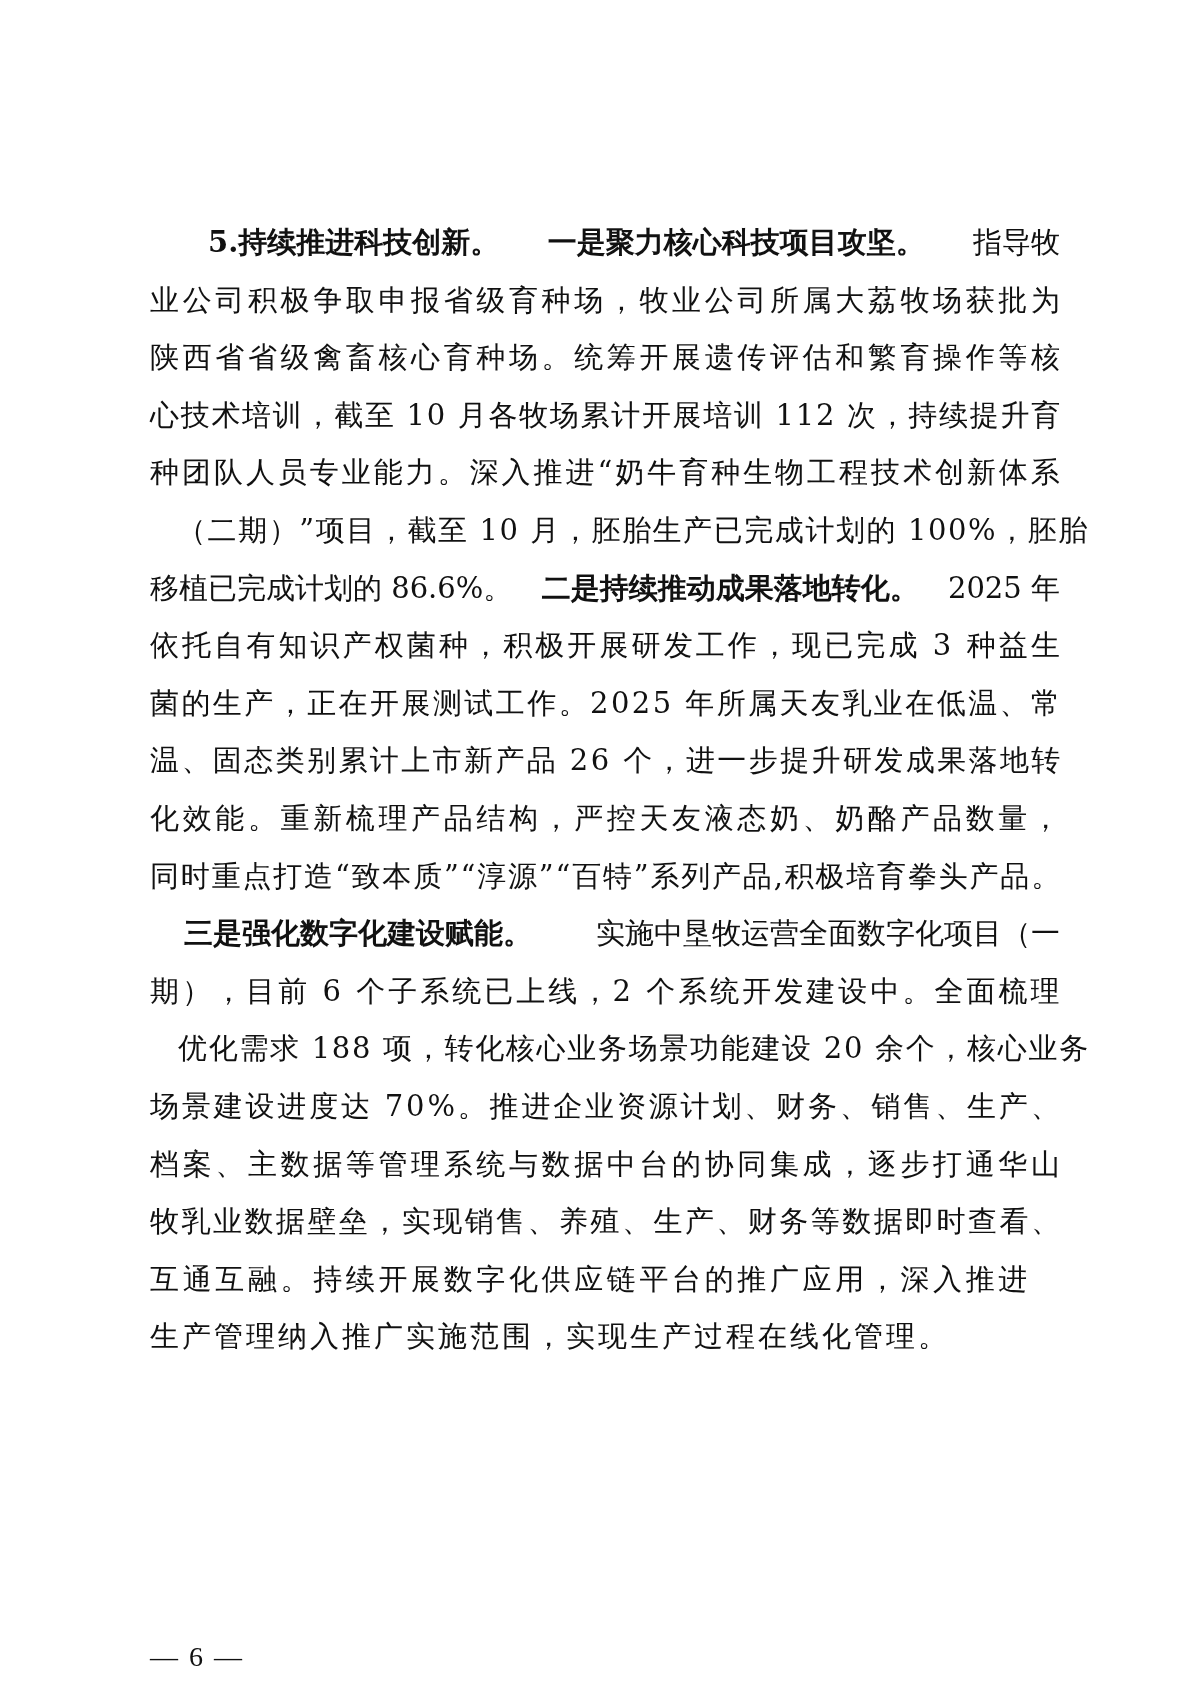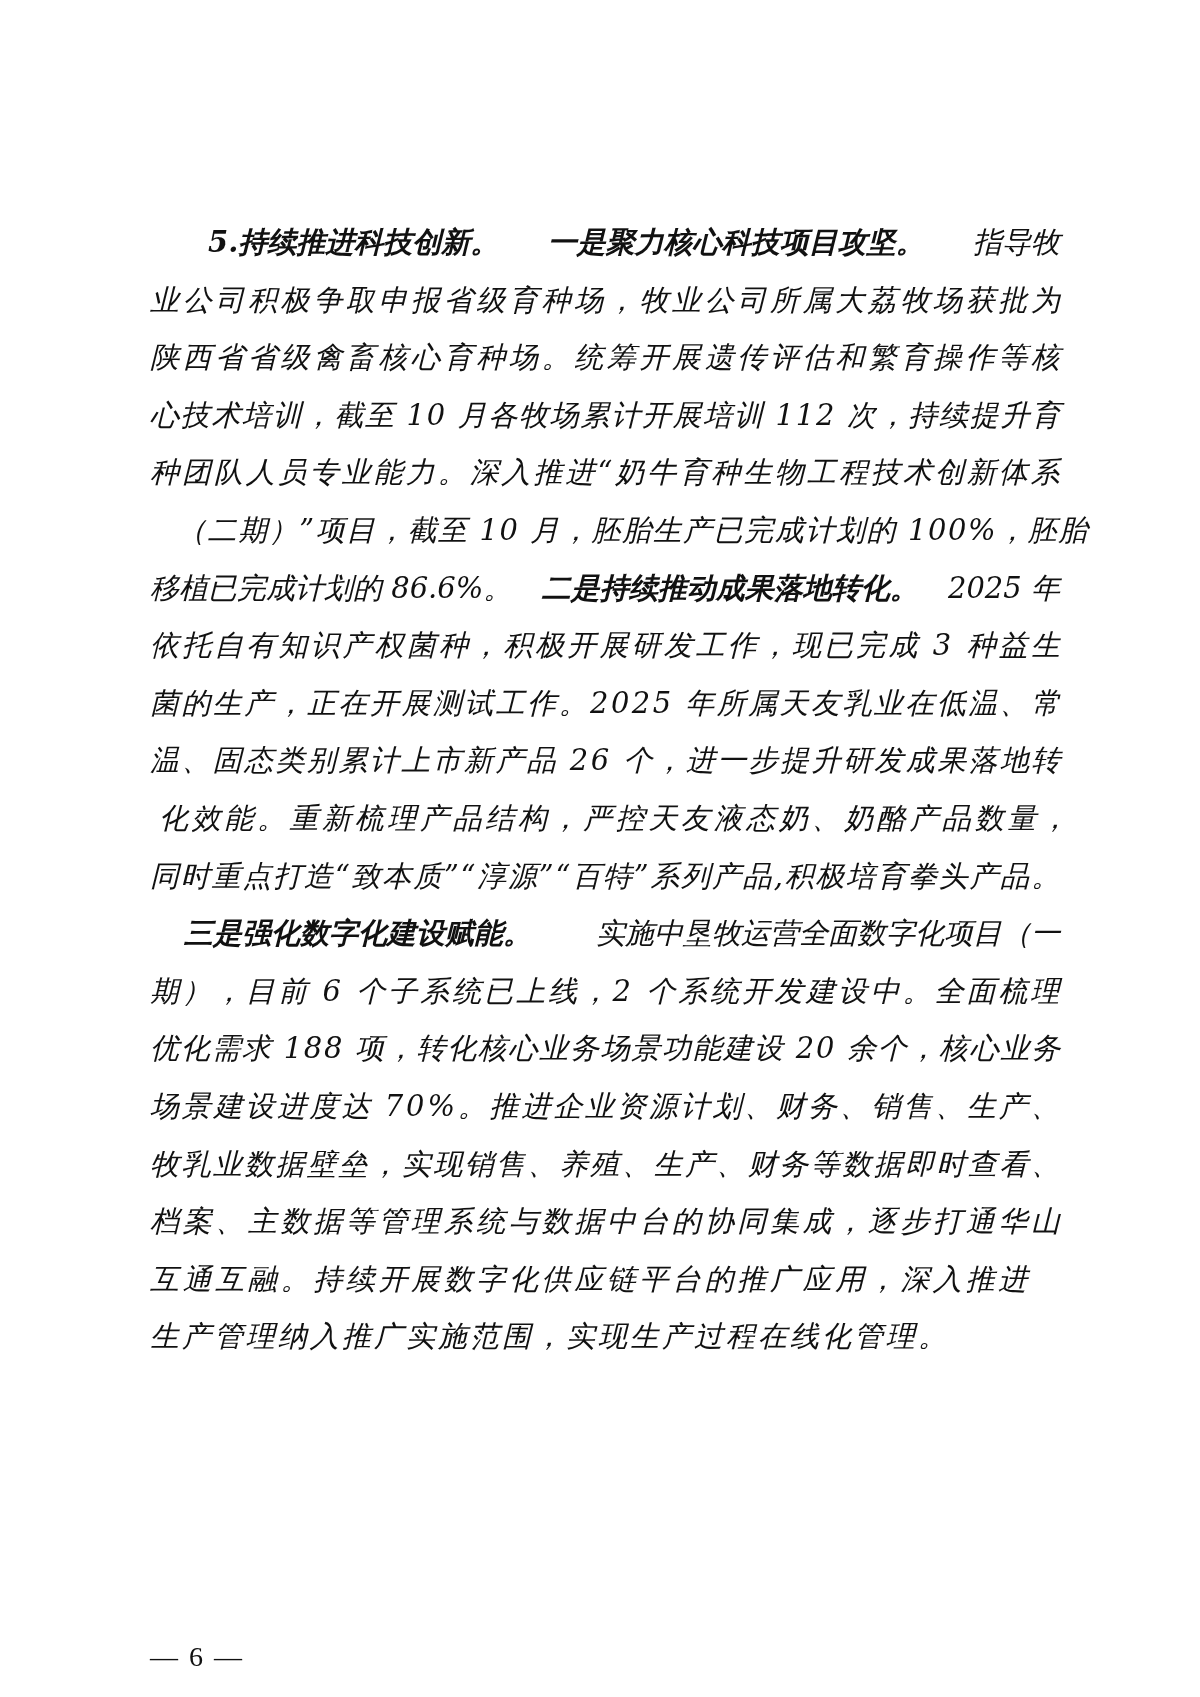--- a/index.html
+++ b/index.html
@@ -21,21 +21,20 @@
       top: 0;
       width: 1200px;
       height: 1697px;
       background: #ffffff;
     }
     .body-text {
       position: absolute;
       left: 150px;
       top: 214px;
       width: 910px;
-      font-style: italic;
     }
     .line {
       height: 57.6px;
       line-height: 57.6px;
       font-size: 29px;
       white-space: nowrap;
       display: flex;
       justify-content: space-between;
       letter-spacing: 0;
     }
@@ -98,47 +97,47 @@
     <div class="line">
         <span class="seg" style="letter-spacing: 3.10345px;">依托自有知识产权菌种，积极开展研发工作，现已完成 3 种益生</span>
       </div>
     <div class="line">
         <span class="seg" style="letter-spacing: 2.43333px;">菌的生产，正在开展测试工作。2025 年所属天友乳业在低温、常</span>
       </div>
     <div class="line">
         <span class="seg" style="letter-spacing: 2.4px;">温、固态类别累计上市新产品 26 个，进一步提升研发成果落地转</span>
       </div>
     <div class="line">
-        <span class="seg" style="letter-spacing: 3.62963px; margin-left: 9px;">化效能。重新梳理产品结构，严控天友液态奶、奶酪产品数量，</span>
+        <span class="seg" style="letter-spacing: 3.62963px;">化效能。重新梳理产品结构，严控天友液态奶、奶酪产品数量，</span>
       </div>
     <div class="line">
         <span class="seg" style="letter-spacing: 1.8125px;">同时重点打造“致本质”“淳源”“百特”系列产品,积极培育拳头产品。</span>
       </div>
 
     <div class="line">
       <span class="seg" style="display:flex;justify-content:space-between;width:100%;margin-left:34px;">
         <span class="strong">三是强化数字化建设赋能。</span>
         <span>实施中垦牧运营全面数字化项目（一</span>
       </span>
     </div>
 
     <div class="line">
         <span class="seg" style="letter-spacing: 3.03333px;">期），目前 6 个子系统已上线，2 个系统开发建设中。全面梳理</span>
       </div>
     <div class="line">
-        <span class="seg" style="letter-spacing: 1.69697px;">优化需求 188 项，转化核心业务场景功能建设 20 余个，核心业务</span>
+        <span class="seg" style="letter-spacing: 1.69697px; margin-left: 28px;">优化需求 188 项，转化核心业务场景功能建设 20 余个，核心业务</span>
       </div>
     <div class="line">
         <span class="seg" style="letter-spacing: 2.82759px;">场景建设进度达 70%。推进企业资源计划、财务、销售、生产、</span>
       </div>
     <div class="line">
-        <span class="seg" style="letter-spacing: 2.46429px;">牧乳业数据壁垒，实现销售、养殖、生产、财务等数据即时查看、</span>
+        <span class="seg" style="letter-spacing: 3.62963px;">档案、主数据等管理系统与数据中台的协同集成，逐步打通华山</span>
       </div>
     <div class="line">
-        <span class="seg" style="letter-spacing: 3.62963px;">档案、主数据等管理系统与数据中台的协同集成，逐步打通华山</span>
+        <span class="seg" style="letter-spacing: 2.46429px;">牧乳业数据壁垒，实现销售、养殖、生产、财务等数据即时查看、</span>
       </div>
     <div class="line">
         <span class="seg" style="letter-spacing: 3.62963px;">互通互融。持续开展数字化供应链平台的推广应用，深入推进</span>
       </div>
     <div class="line last">
         <span class="seg">生产管理纳入推广实施范围，实现生产过程在线化管理。</span>
       </div>
 
   </div>
 

